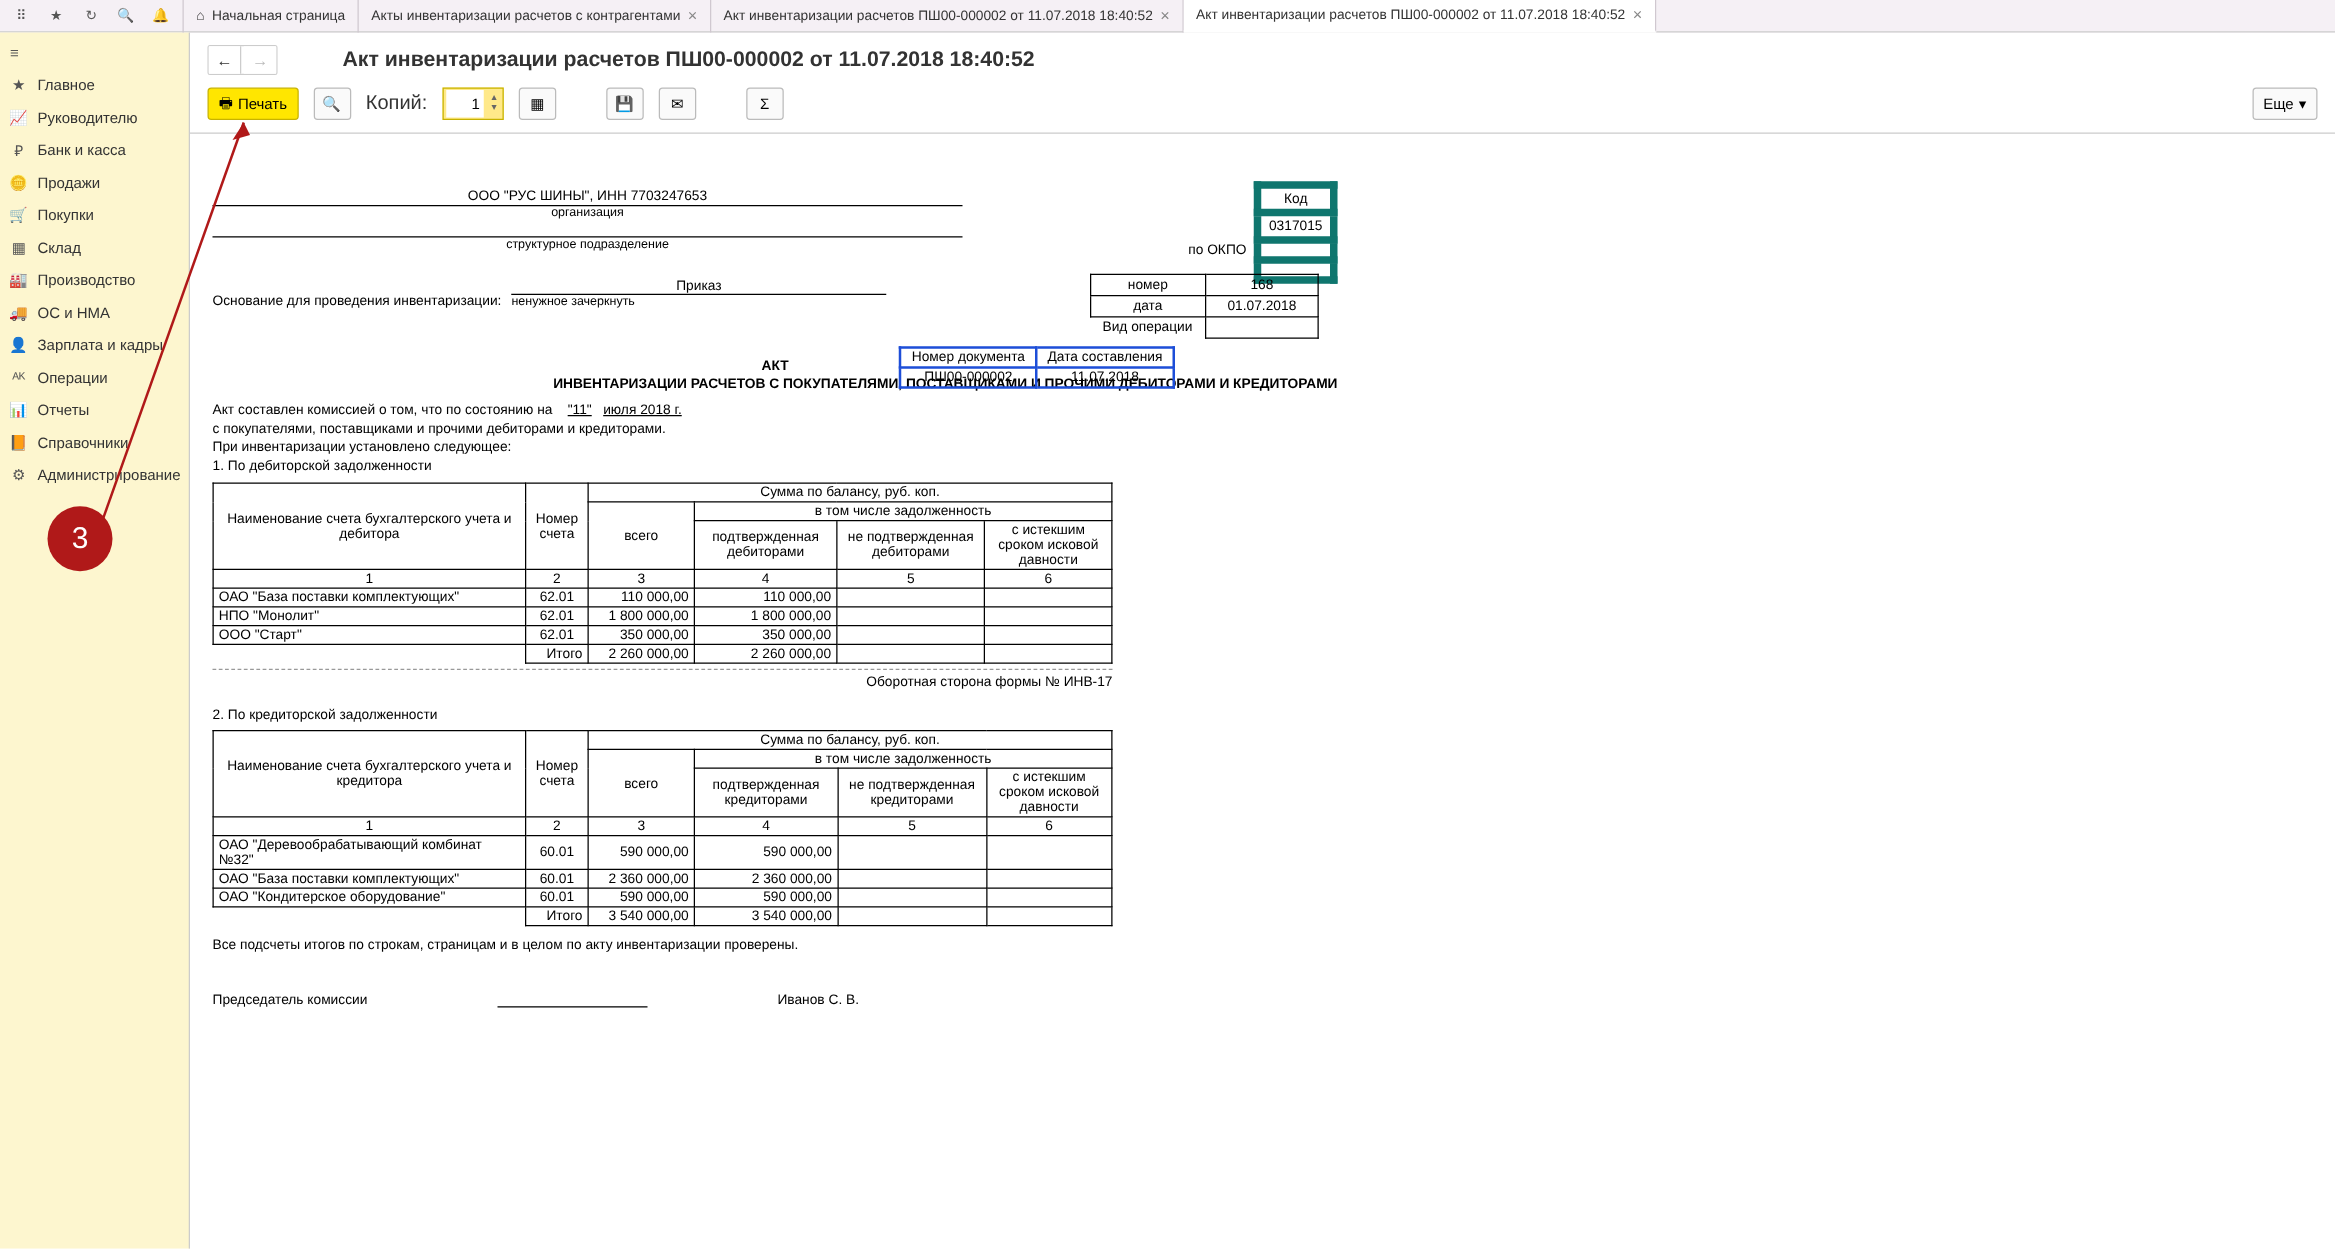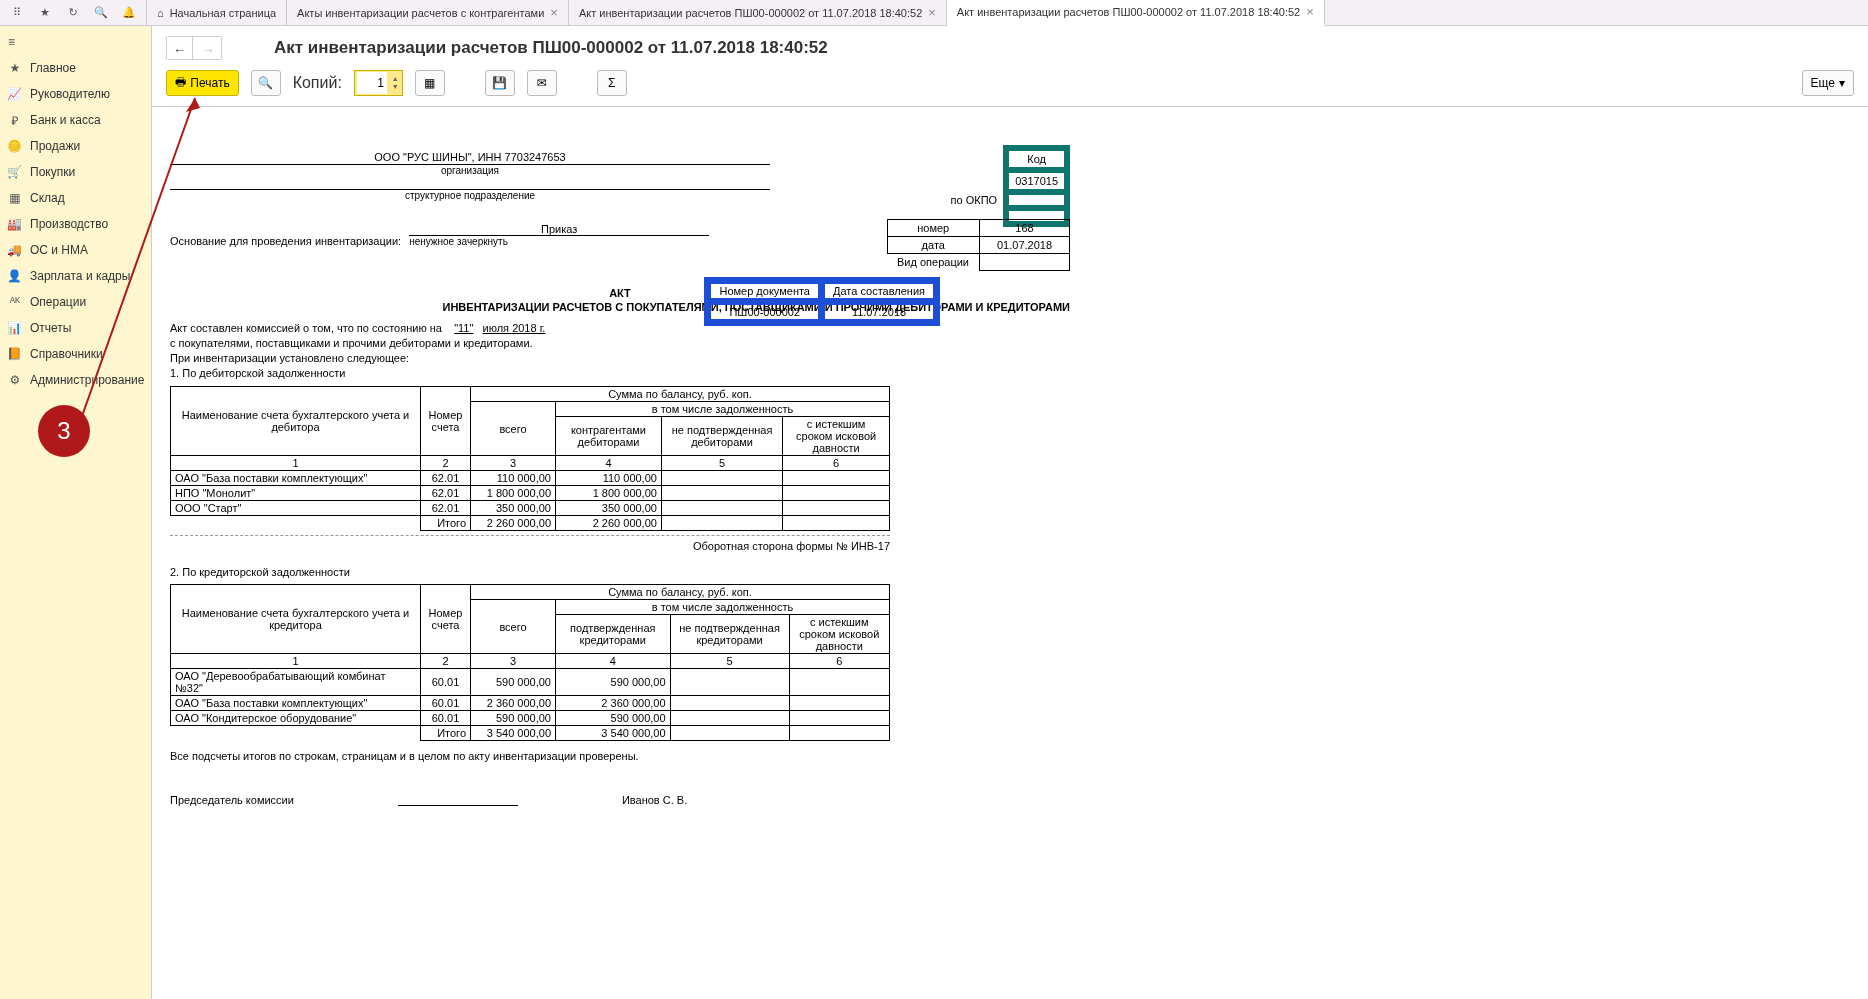--- a/index.html
+++ b/index.html
@@ -39,25 +39,25 @@
 .org-block { position: relative; margin-top: 30px; }
 .org-line { border-bottom: 1px solid #000; text-align: center; padding-bottom: 1px; }
 .org-sub { text-align: center; font-size: 10px; }
 .kv-table { border-collapse: collapse; position: absolute; right: 0; top: -6px; }
 .kv-table td, .kv-table th { border: 6px solid #0f766e; padding: 2px 6px; text-align: center; font-weight: normal; font-size: 11px; }
 .kv-label { text-align: right; padding-right: 10px; border: none !important; }
 .basis-row { display: flex; align-items: flex-end; margin-top: 22px; gap: 8px; position:relative;}
 .basis-row .lbl { white-space: nowrap; }
 .basis-row .uline { flex: 1; border-bottom: 1px solid #000; text-align: center; }
 .basis-row .sub { font-size: 10px; text-align: left; }
-.nd-table { border-collapse: collapse; position: absolute; right: 0;}
+.nd-table { border-collapse: collapse; position: absolute; right: 15px;}
 .nd-table td, .nd-table th { border: 1px solid #000; padding: 2px 10px; text-align: center; font-size: 11px; }
 .akt-label { text-align: center; font-weight: bold; margin-top: 40px; position: relative; }
 .akt-mini { position: absolute; right: 130px; top: -10px; border-collapse: collapse; }
-.akt-mini td, .akt-mini th { border: 7px solid #1d4ed8; padding: 1px 8px; text-align: center; font-size: 11px; font-weight: normal; }
+.akt-mini td, .akt-mini th { border: 2px solid #1d4ed8; padding: 1px 8px; text-align: center; font-size: 11px; font-weight: normal; }
 .akt-title { font-weight: bold; text-align: right; margin-top: 2px; }
 .para { margin-top: 8px; line-height: 1.35; }
 .u { text-decoration: underline; }
 .data-table { border-collapse: collapse; width: 720px; margin-top: 6px; }
 .data-table th, .data-table td { border: 1px solid #000; padding: 1px 4px; font-size: 11px; font-weight: normal; }
 .data-table th { text-align: center; }
 .data-table td.num { text-align: right; }
 .data-table td.ctr { text-align: center; }
 .section-hdr { margin-top: 14px; }
 .form-note { text-align: right; font-size: 11px; width: 720px; margin-top: 4px; }
@@ -287,21 +287,21 @@
                 <tr>
               <th rowspan="3" style="width:250px">Наименование счета бухгалтерского учета и дебитора</th>
               <th rowspan="3" style="width:50px">Номер счета</th>
               <th colspan="4">Сумма по балансу, руб. коп.</th>
             </tr>
             <tr>
               <th rowspan="2" style="width:85px">всего</th>
               <th colspan="3">в том числе задолженность</th>
             </tr>
             <tr>
-              <th>контрагентами дебиторами</th>
+              <th>подтвержденная дебиторами</th>
               <th>не подтвержденная дебиторами</th>
               <th>с истекшим сроком исковой давности</th>
             </tr>
             <tr>
                   <td class="ctr">1</td>
                   <td class="ctr">2</td>
                   <td class="ctr">3</td>
                   <td class="ctr">4</td>
                   <td class="ctr">5</td>
                   <td class="ctr">6</td>

